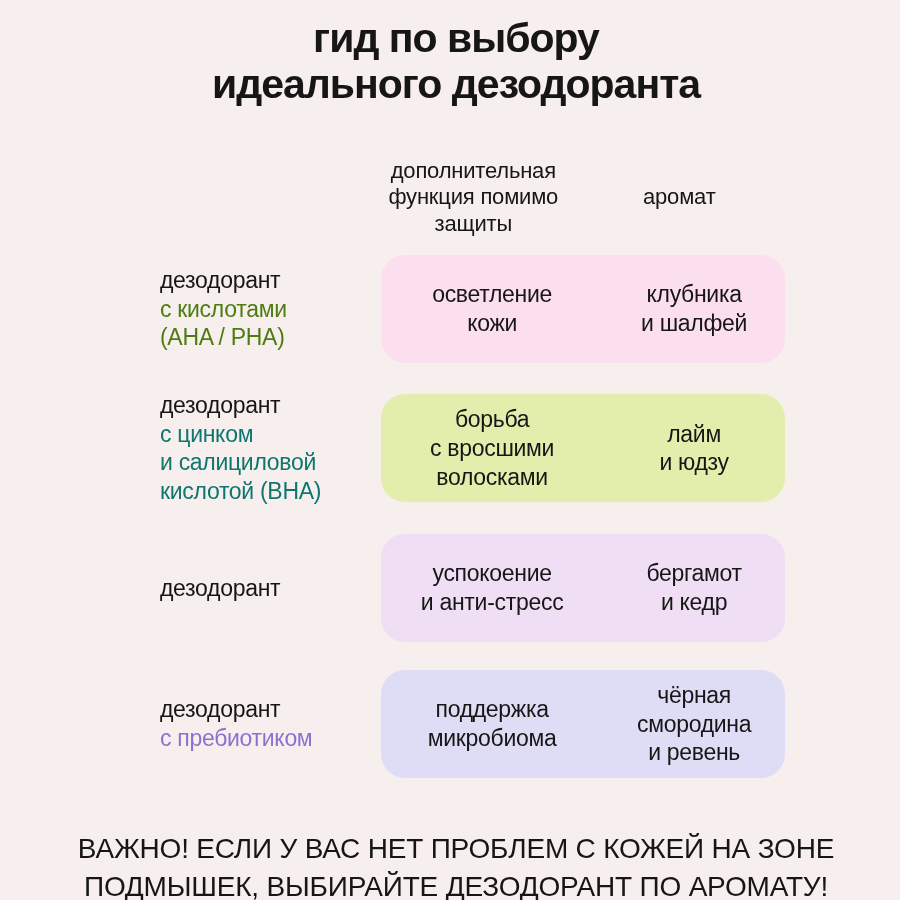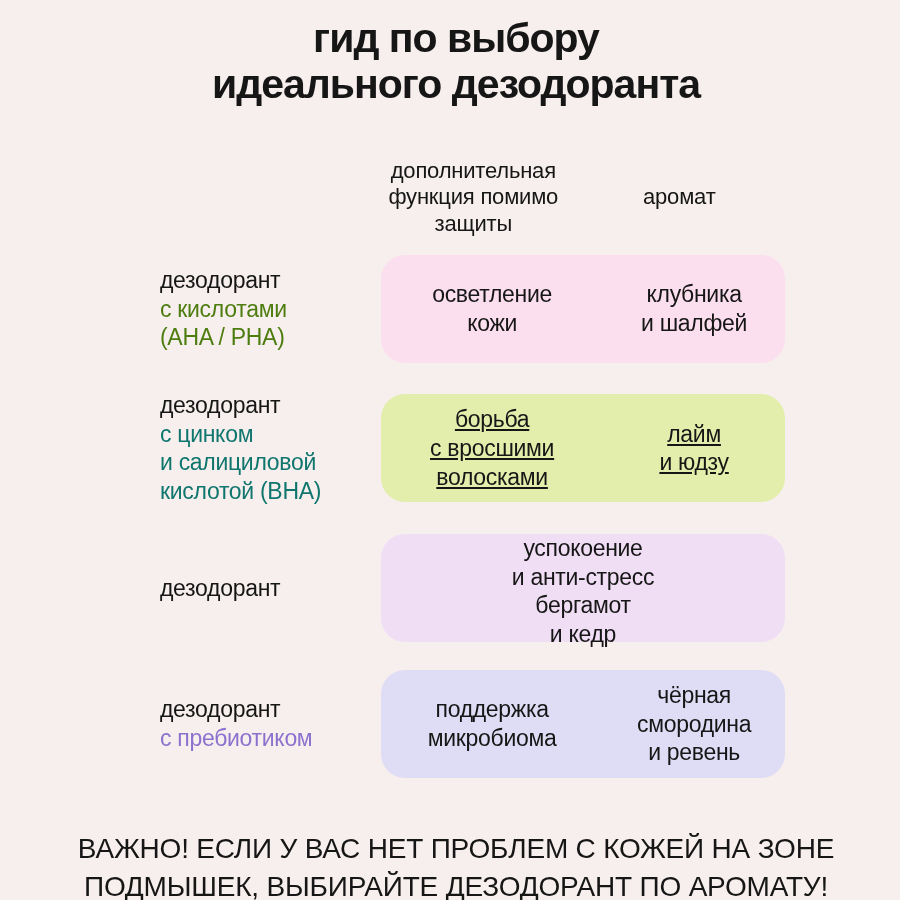--- a/index.html
+++ b/index.html
@@ -96,34 +96,34 @@
       </div>
     </div>
 
     <div class="row">
       <div class="row-label">
         <div class="label-black">дезодорант</div>
         <div class="label-colored" style="color: #0f766e;">с цинком
 и салициловой
 кислотой (BHA)</div>
       </div>
-      <div class="row-box" style="background-color: rgb(227, 238, 172); text-decoration: underline;">
+      <div class="row-box" style="background-color: rgb(227, 238, 172);">
         <div class="cell fn">борьба
 с вросшими
 волосками</div>
         <div class="cell ar">лайм
 и юдзу</div>
       </div>
     </div>
 
     <div class="row">
       <div class="row-label">
         <div class="label-black">дезодорант</div>
       </div>
-      <div class="row-box" style="background-color: rgb(240, 222, 245); flex-direction: column;">
+      <div class="row-box" style="background-color: rgb(240, 222, 245);">
         <div class="cell fn">успокоение
 и анти-стресс</div>
         <div class="cell ar">бергамот
 и кедр</div>
       </div>
     </div>
 
     <div class="row">
       <div class="row-label">
         <div class="label-black">дезодорант</div>

